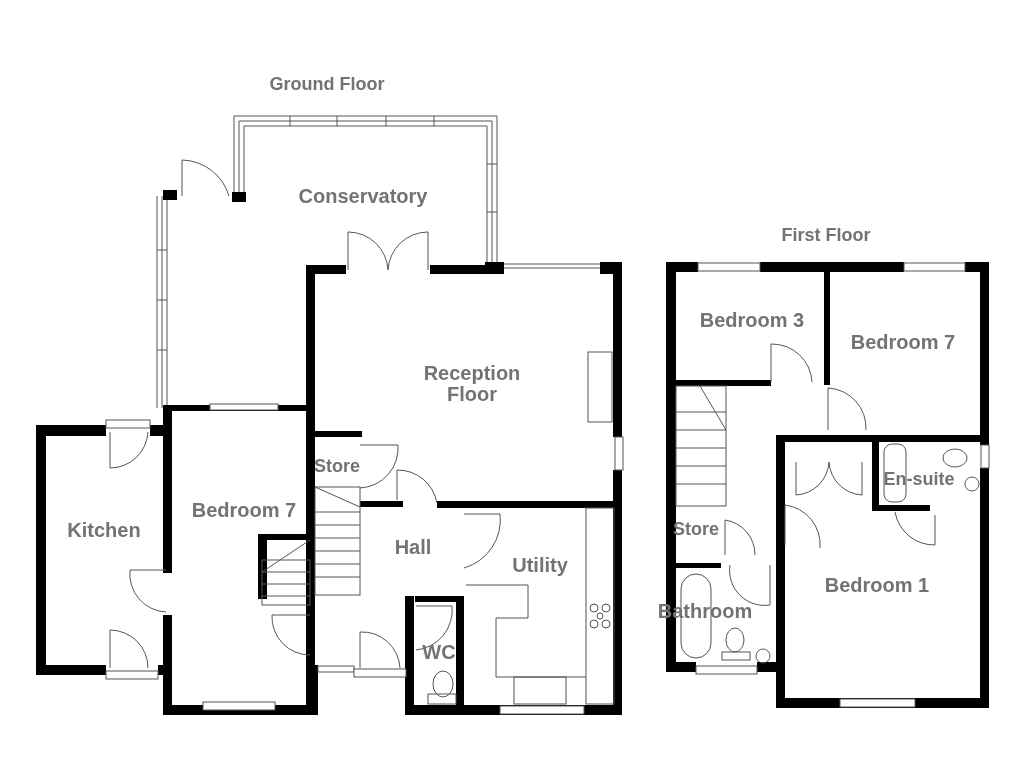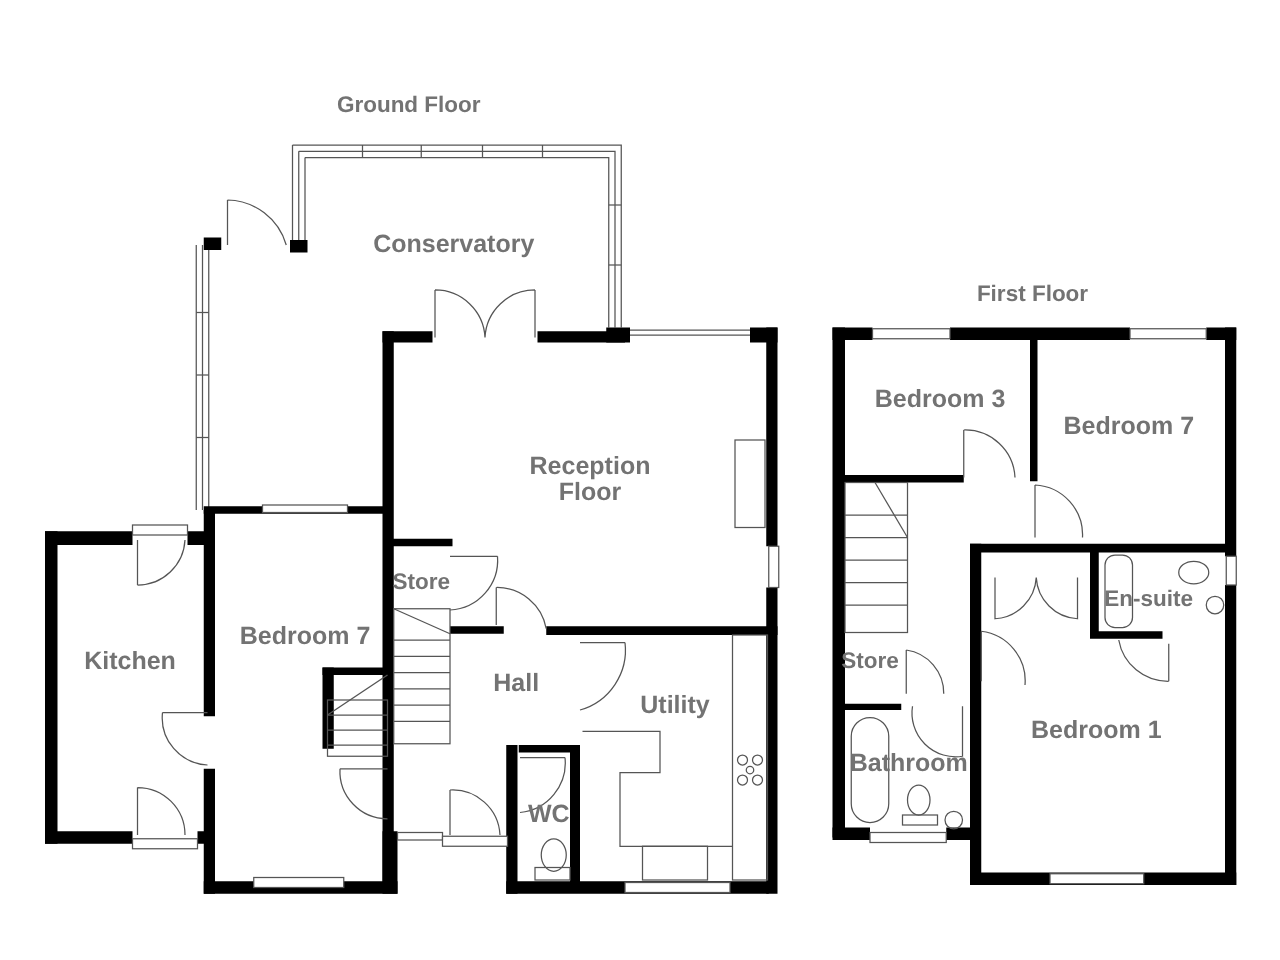--- a/index.html
+++ b/index.html
@@ -186,14 +186,14 @@
 <div class="lbl room-sm" style="left:337px;top:466px">Store</div>
 <div class="lbl room" style="left:413px;top:547px">Hall</div>
 <div class="lbl room" style="left:540px;top:565px">Utility</div>
 <div class="lbl room" style="left:439px;top:652px">WC</div>
 
 <div class="lbl title" style="left:826px;top:235px">First Floor</div>
 <div class="lbl room" style="left:752px;top:320px">Bedroom 3</div>
 <div class="lbl room" style="left:903px;top:342px">Bedroom 7</div>
 <div class="lbl room-sm" style="left:919px;top:479px">En-suite</div>
 <div class="lbl room-sm" style="left:696px;top:529px">Store</div>
-<div class="lbl room" style="left:727px;top:611px">Bathroom</div>
+<div class="lbl room" style="left:705px;top:611px">Bathroom</div>
 <div class="lbl room" style="left:877px;top:585px">Bedroom 1</div>
 
 </body></html>

